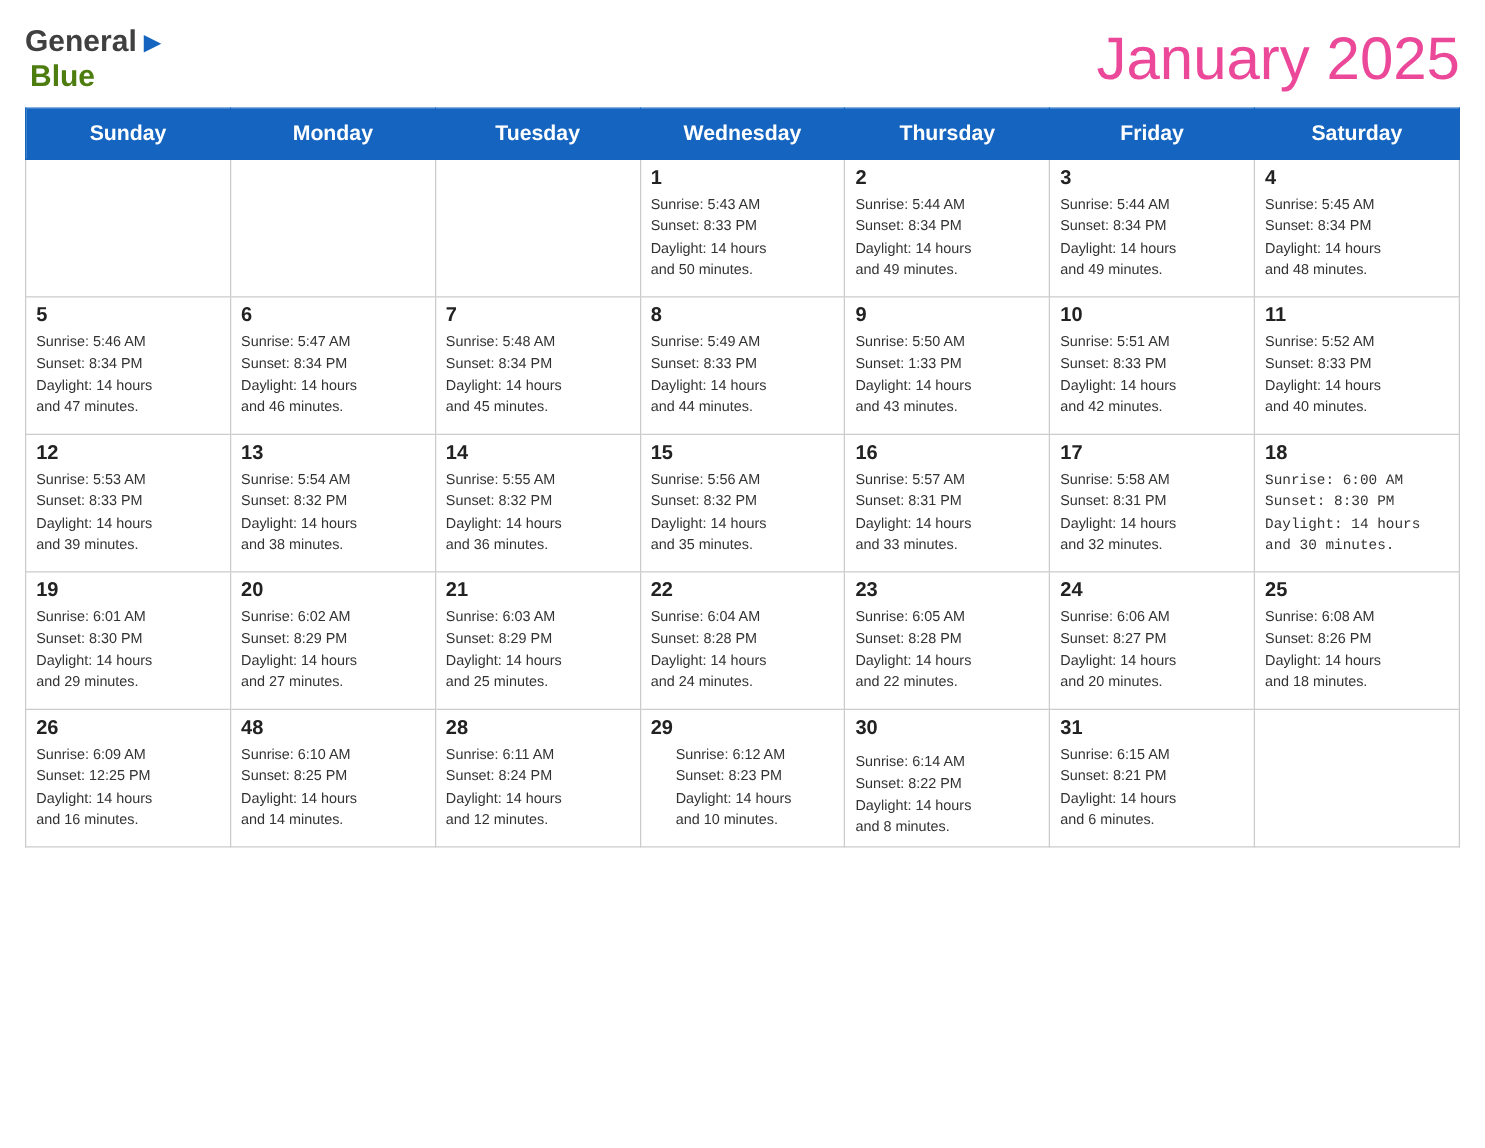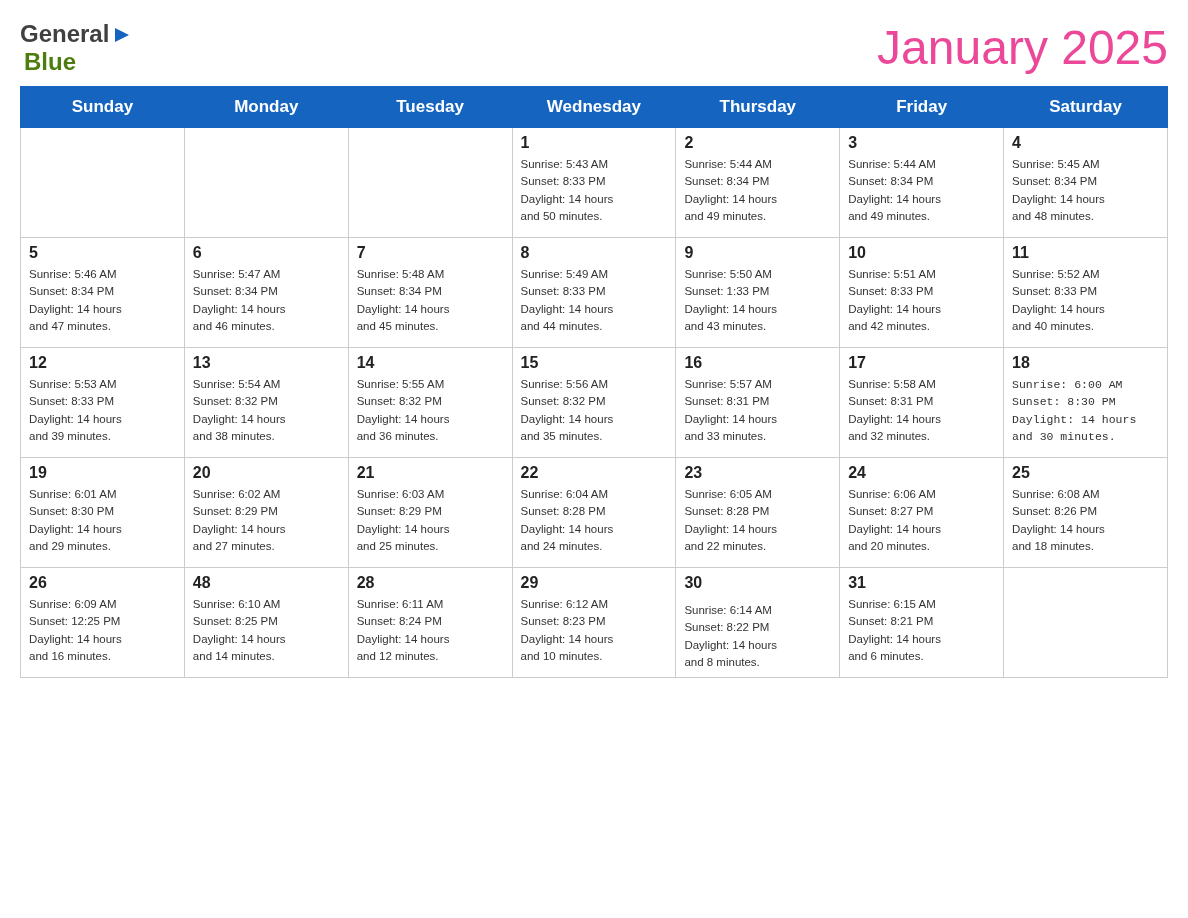--- a/index.html
+++ b/index.html
@@ -310,21 +310,21 @@
         </td>
         <td>
           <span class="day-number">28</span>
           <div class="day-info" style="white-space: pre-line;">Sunrise: 6:11 AM
 Sunset: 8:24 PM
 Daylight: 14 hours
 and 12 minutes.</div>
         </td>
         <td>
           <span class="day-number">29</span>
-          <div class="day-info" style="white-space: pre-line;">Sunrise: 6:12 AM
+          <div class="day-info" style="white-space: pre-line; margin-left: 20px;">Sunrise: 6:12 AM
 Sunset: 8:23 PM
 Daylight: 14 hours
 and 10 minutes.</div>
         </td>
         <td>
           <span class="day-number">30</span>
           <div class="day-info" style="white-space: pre-line; margin-top: 10px;">Sunrise: 6:14 AM
 Sunset: 8:22 PM
 Daylight: 14 hours
 and 8 minutes.</div>

